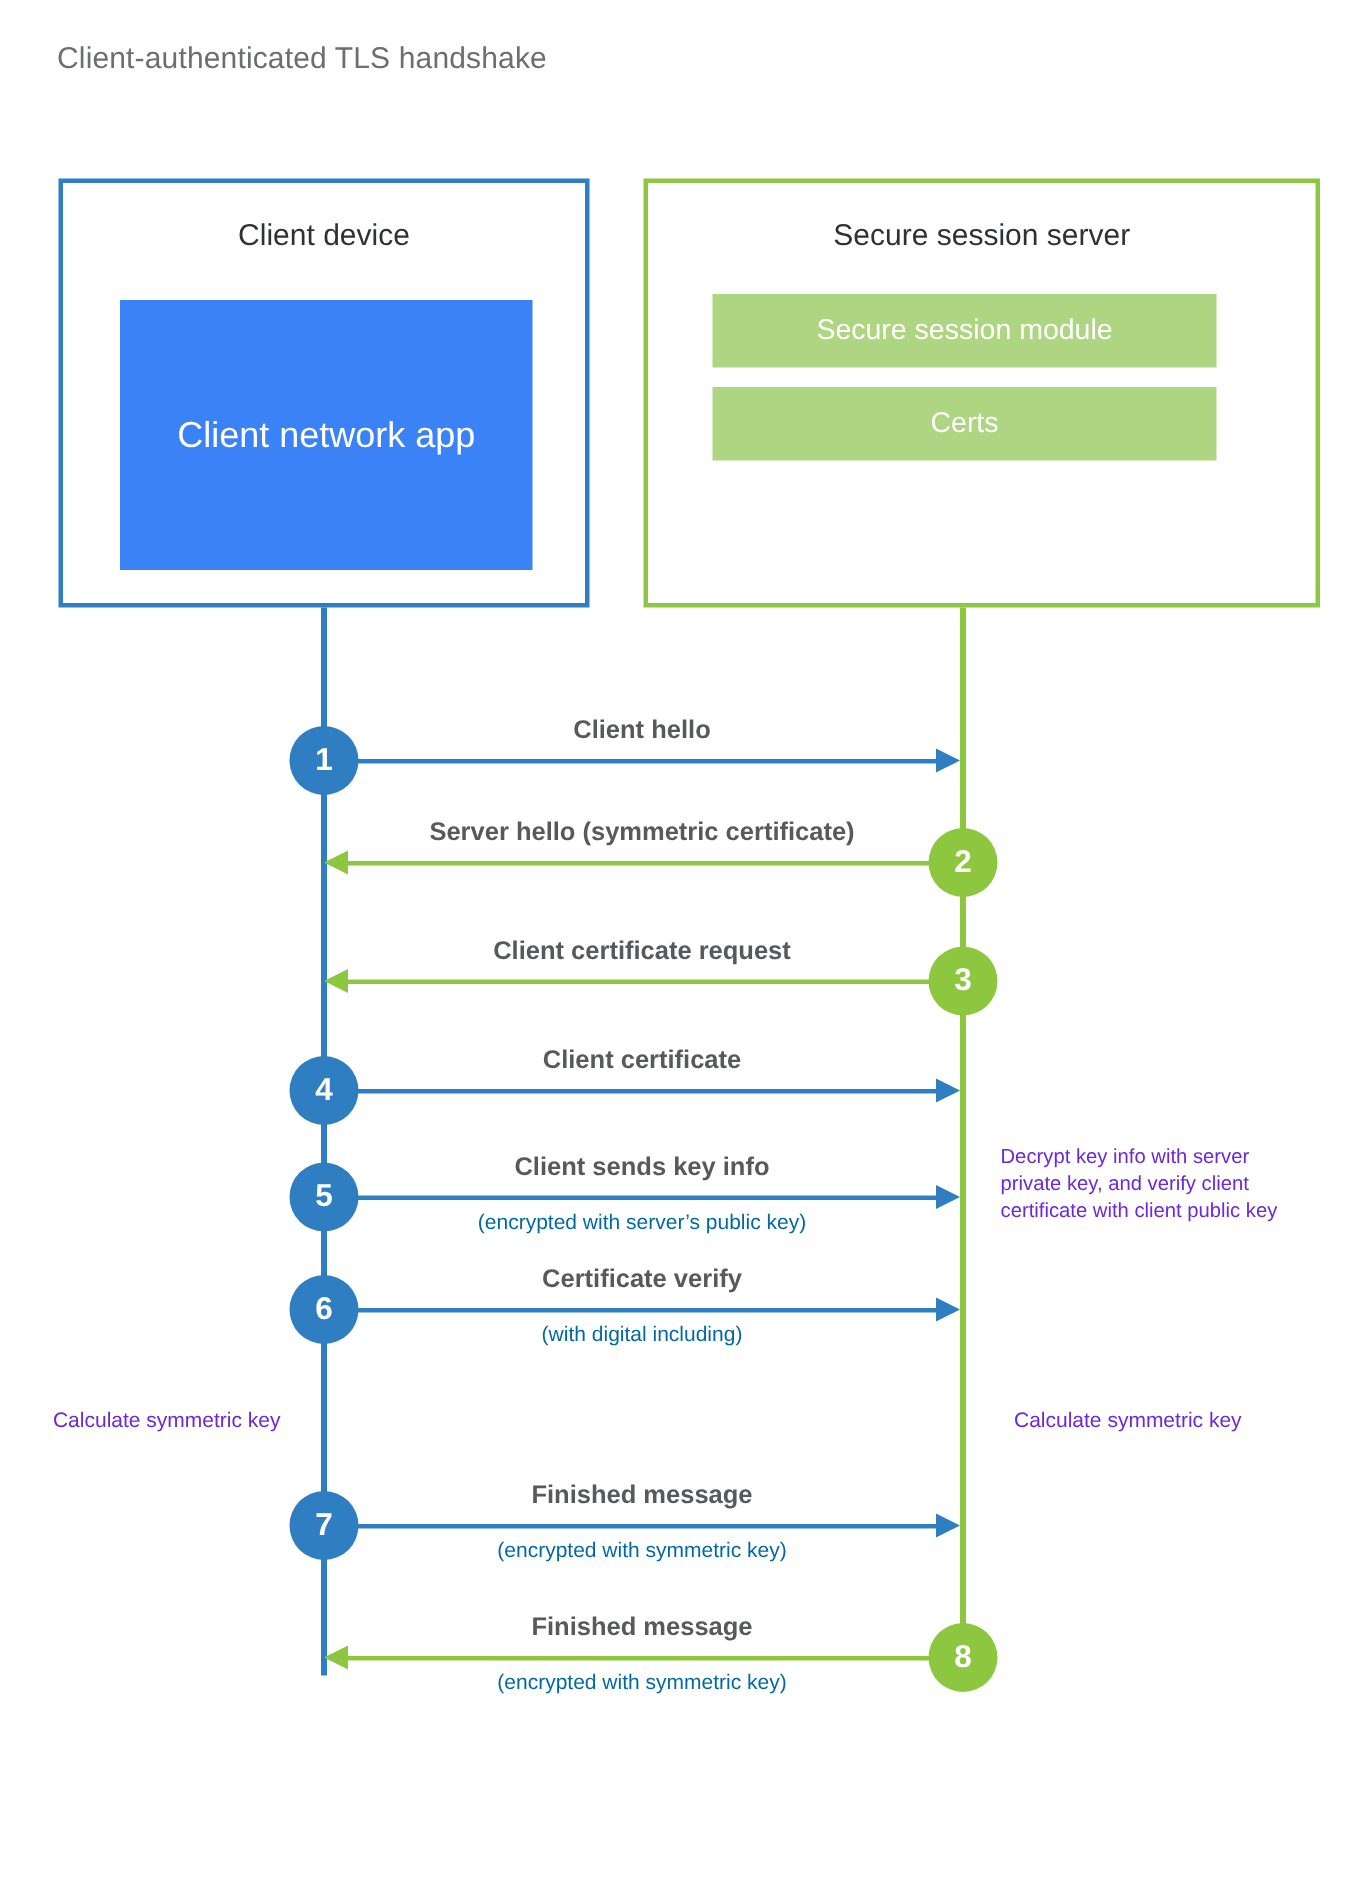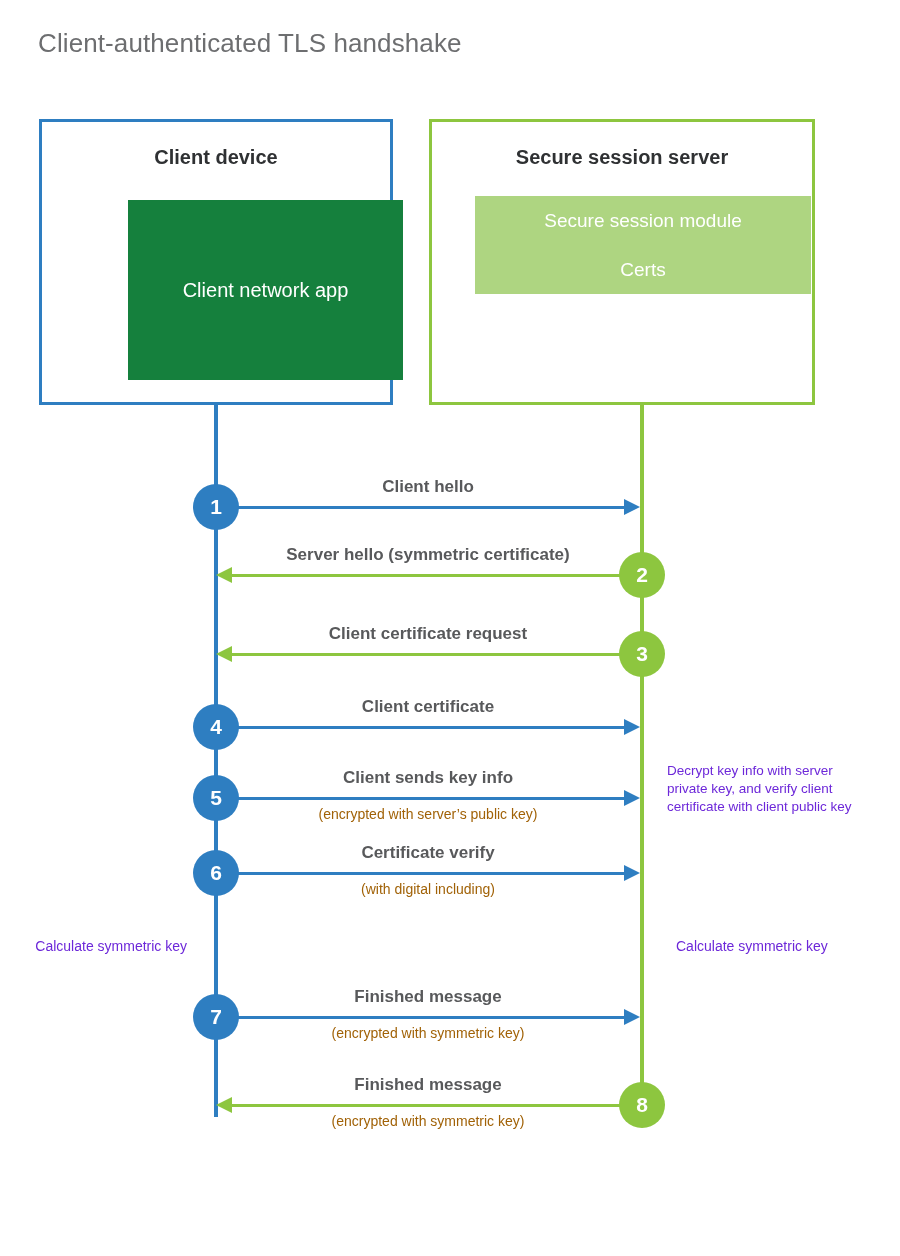--- a/index.html
+++ b/index.html
@@ -18,84 +18,84 @@
     position: absolute;
     left: 0; top: 0;
     width: 900px;
     height: 1256px;
     overflow: hidden;
   }
   .diagram-title {
     position: absolute;
     left: 38px;
     top: 28px;
-    font-size: 26px;
+    font-size: 20px;
     font-weight: 400;
     color: #6d6e70;
     letter-spacing: 0.1px;
     white-space: nowrap;
   }
 
   
   .actor-box {
     position: absolute;
     box-sizing: border-box;
     background: #ffffff;
   }
   .actor-box.client {
     left: 39px; top: 119px;
     width: 354px; height: 286px;
     border: 3px solid #2e7ec1;
   }
   .actor-box.server {
     left: 429px; top: 119px;
-    width: 386px; height: 286px;
+    width: 451px; height: 286px;
     border: 3px solid #8dc63f;
   }
   .actor-title {
     position: absolute;
     left: 0; right: 0;
     top: 24px;
     text-align: center;
     font-size: 20px;
-    font-weight: bold;
+    font-weight: normal;
     color: #2f3133;
   }
   .client-app-block {
     position: absolute;
     left: 38px;
     top: 78px;
     width: 275px;
     height: 180px;
-    background: #15803d;
+    background: #3b82f6;
     color: #ffffff;
-    font-size: 20px;
+    font-size: 24px;
     line-height: 27px;
     text-align: center;
     display: flex;
     align-items: center;
     justify-content: center;
     box-sizing: border-box;
     padding: 0 10px;
-    margin-left: 48px;
   }
   .server-modules {
     position: absolute;
     left: 43px;
     top: 74px;
     width: 336px;
   }
   .server-module {
     height: 49px;
     background: #aed581;
     color: #ffffff;
     font-size: 19px;
     display: flex;
     align-items: center;
     justify-content: center;
+    margin-bottom: 13px;
   }
   .server-module:last-child { margin-bottom: 0; }
 
   
   .lifeline {
     position: absolute;
     width: 4px;
   }
   .lifeline.client {
     left: 214px;
@@ -168,21 +168,21 @@
     top: -30px;
     white-space: nowrap;
     font-weight: bold;
   }
   .msg-sublabel {
     position: absolute;
     left: 228px;
     width: 400px;
     text-align: center;
     font-size: 14px;
-    color: #a16207;
+    color: #0369a1;
     top: 8px;
     white-space: nowrap;
   }
 
   
   .side-note {
     position: absolute;
     font-size: 13.5px;
     line-height: 18px;
     color: #6d28d9;

